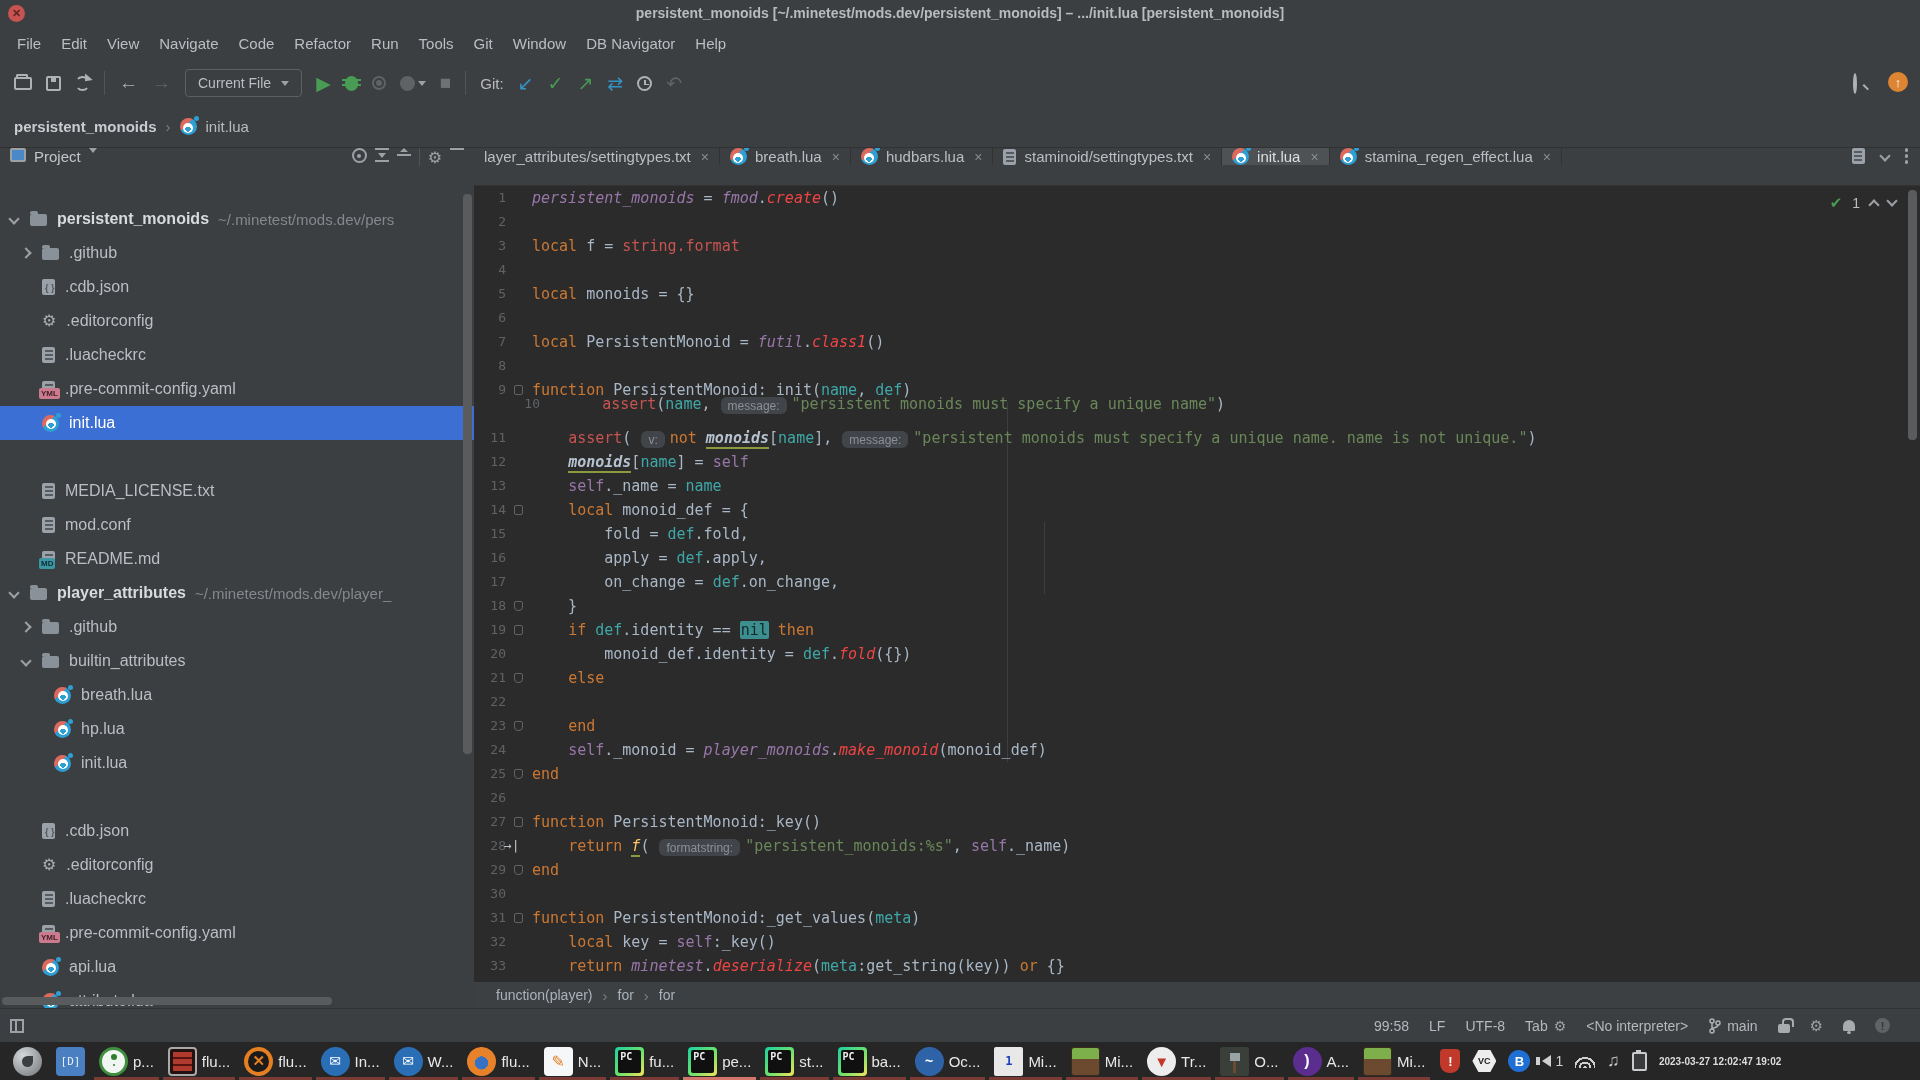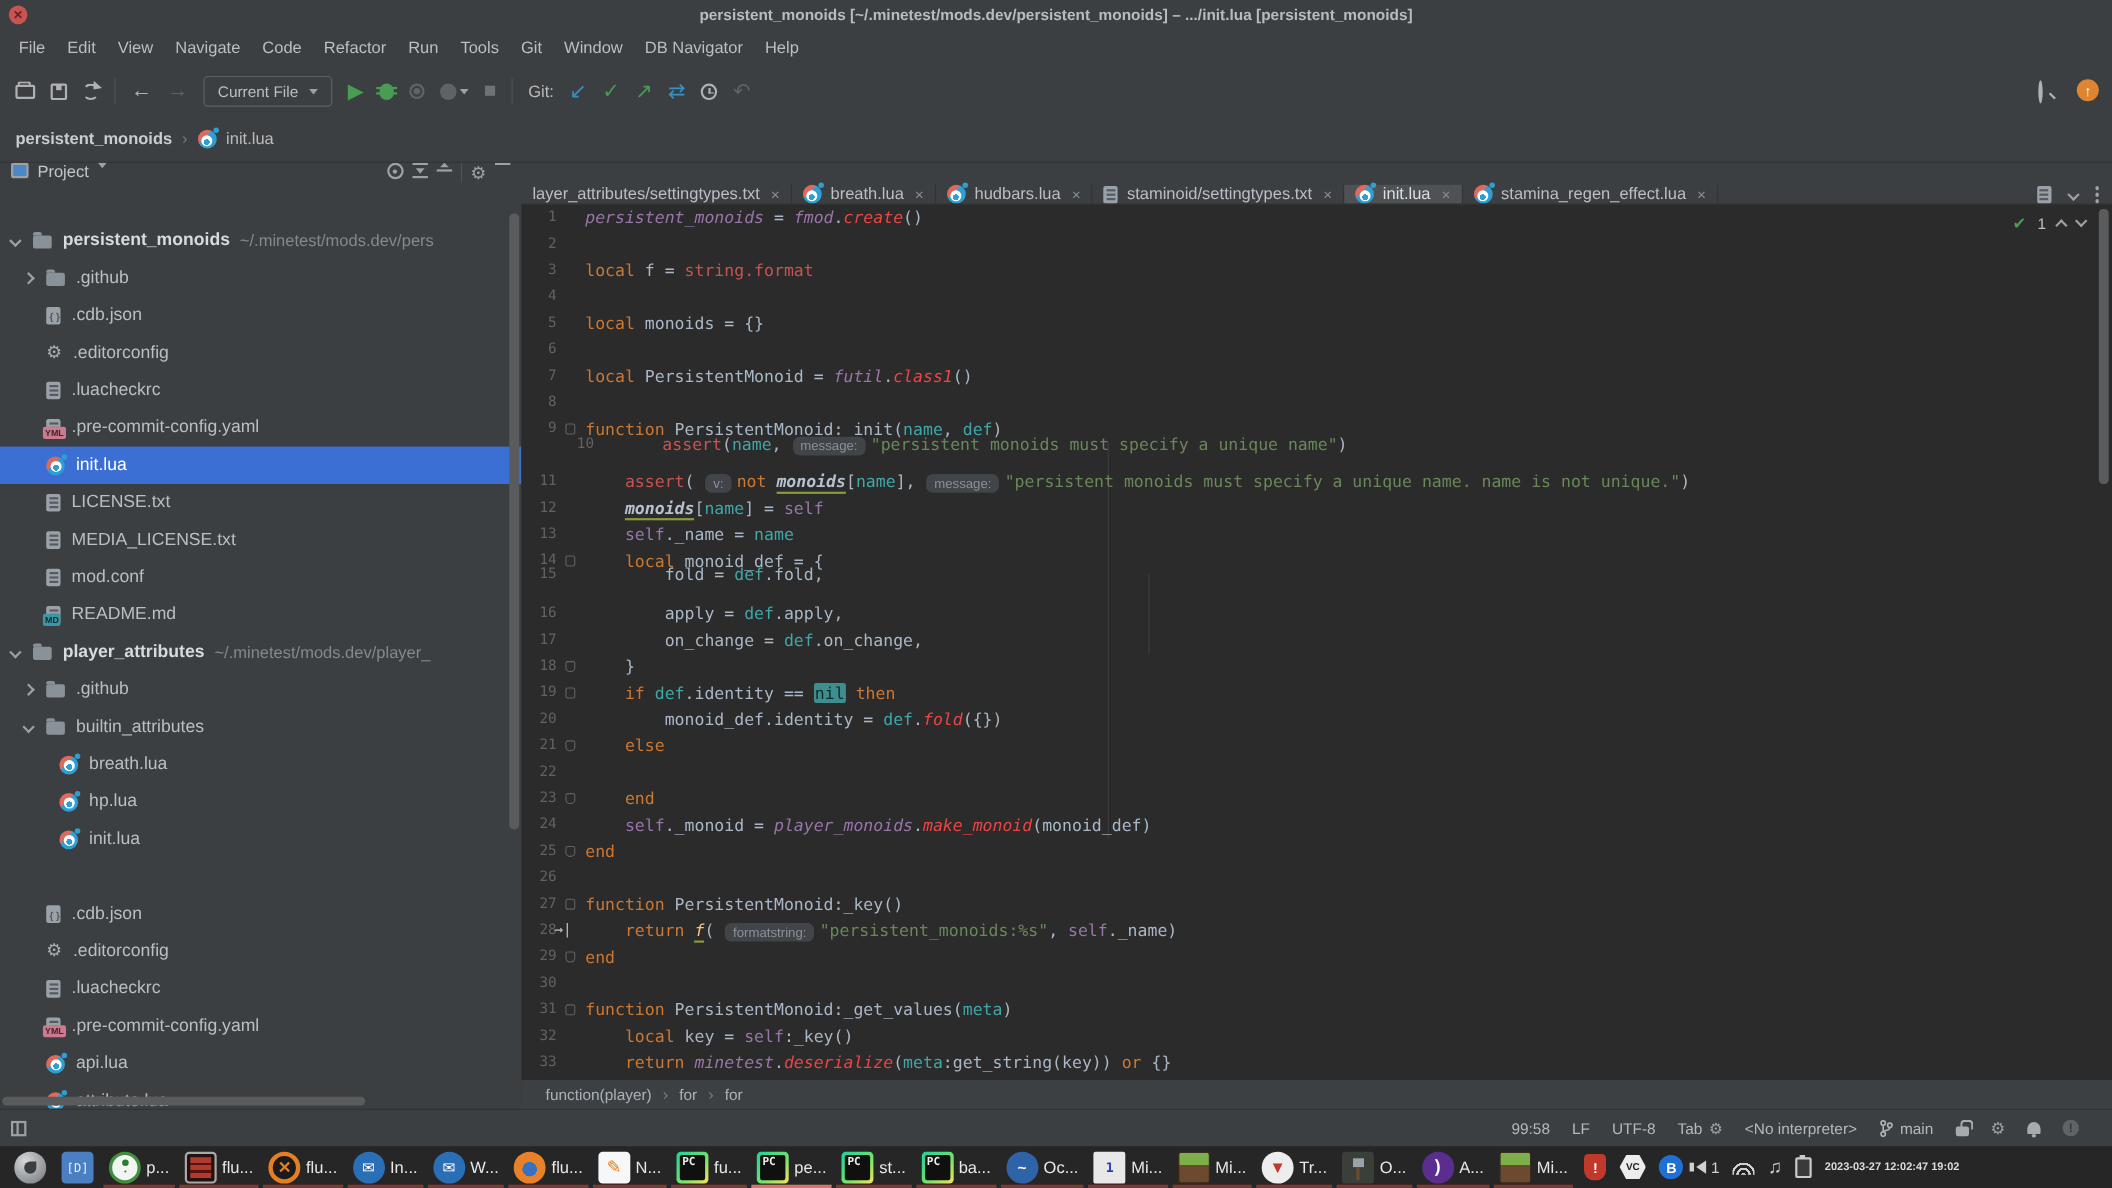--- a/index.html
+++ b/index.html
@@ -111,21 +111,21 @@
   .i-md::after  { content:"MD";  background:#3c96a6; color:#0d2c31; }
   .i-json::before { display:none; }
   .i-json::after { content:"{ }"; position:absolute; left:1px; top:3px; font-size:9px; color:#50555a; font-weight:bold; }
   .i-gear { font-size:16px; color:#a8adb0; line-height:1; }
 
   .vscroll { position:absolute; border-radius:4px; background:#595b5d; }
   .hscroll { position:absolute; border-radius:4px; background:#595b5d; }
 
   
   #tabbar { left:474px; top:148px; width:1446px; height:38px; background:#3c3f41;
-    display:flex; align-items:flex-end; overflow:hidden; border-bottom:1px solid #323232; }
+    display:flex; align-items:flex-start; overflow:hidden; border-bottom:1px solid #323232; }
   .tab { display:flex; align-items:center; gap:8px; padding:0 10px; font-size:15px; color:#bbbec2;
     border-right:1px solid #323232; white-space:nowrap; }
   .tab.active { background:#4e5254; color:#dcdfe2; }
   .tab .close { color:#888d91; font-size:14px; margin-left:2px; }
   #tab-extra { margin-left:auto; display:flex; align-items:center; gap:16px; padding-right:12px; }
   .kebab { display:inline-flex; flex-direction:column; gap:2.5px; }
   .kebab i { width:3.5px; height:3.5px; border-radius:50%; background:#9da1a5; }
 
   
   #editor { left:474px; top:186px; width:1446px; height:796px; background:#2b2b2b; overflow:hidden; }
@@ -341,25 +341,20 @@
       <div class="tree-row" style="top: 178px;">
         <span class="chev hidden" style="margin-left: 22px; margin-right: 12px;"></span>
         <span class="i-file i-badged i-yml" style="margin-right: 10px;"></span>
         <span class="lbl">.pre-commit-config.yaml</span>
       </div>
       <div class="tree-row selected" style="top: 212px;">
         <span class="chev hidden" style="margin-left: 22px; margin-right: 12px;"></span>
         <span class="i-lua" style="margin-right: 10px;"></span>
         <span class="lbl">init.lua</span>
       </div>
-      <div class="tree-row" style="top: 246px;">
-        <span class="chev hidden" style="margin-left: 22px; margin-right: 12px;"></span>
-        <span class="i-file" style="margin-right: 10px;"></span>
-        <span class="lbl">LICENSE.txt</span>
-      </div>
       <div class="tree-row" style="top: 280px;">
         <span class="chev hidden" style="margin-left: 22px; margin-right: 12px;"></span>
         <span class="i-file" style="margin-right: 10px;"></span>
         <span class="lbl">MEDIA_LICENSE.txt</span>
       </div>
       <div class="tree-row" style="top: 314px;">
         <span class="chev hidden" style="margin-left: 22px; margin-right: 12px;"></span>
         <span class="i-file" style="margin-right: 10px;"></span>
         <span class="lbl">mod.conf</span>
       </div>
@@ -488,21 +483,21 @@
       <div class="code-line" style="top: 96px;"><span class="lnum">5</span><span class="lcode"><span class="tk-k">local</span><span class="tk-d"> monoids = {}</span></span></div>
       <div class="code-line" style="top: 120px;"><span class="lnum">6</span><span class="lcode"></span></div>
       <div class="code-line" style="top: 144px;"><span class="lnum">7</span><span class="lcode"><span class="tk-k">local</span><span class="tk-d"> PersistentMonoid = </span><span class="tk-g">futil</span><span class="tk-d">.</span><span class="tk-fn">class1</span><span class="tk-d">()</span></span></div>
       <div class="code-line" style="top: 168px;"><span class="lnum">8</span><span class="lcode"></span></div>
       <div class="code-line" style="top: 192px;"><span class="lnum">9</span><span class="fold-mark"></span><span class="lcode"><span class="tk-k">function</span><span class="tk-d"> PersistentMonoid:_init(</span><span class="tk-p">name</span><span class="tk-d">, </span><span class="tk-p">def</span><span class="tk-d">)</span></span></div>
       <div class="code-line" style="top: 206px; margin-left: 34px;"><span class="lnum">10</span><span class="lcode"><span class="tk-d">    </span><span class="tk-std">assert</span><span class="tk-d">(</span><span class="tk-p">name</span><span class="tk-d">, </span><span class="tk-in">message:</span><span class="tk-s">"persistent monoids must specify a unique name"</span><span class="tk-d">)</span></span></div>
       <div class="code-line" style="top: 240px;"><span class="lnum">11</span><span class="lcode"><span class="tk-d">    </span><span class="tk-std">assert</span><span class="tk-d">( </span><span class="tk-in">v:</span><span class="tk-k">not</span><span class="tk-d"> </span><span class="tk-u">monoids</span><span class="tk-d">[</span><span class="tk-p">name</span><span class="tk-d">], </span><span class="tk-in">message:</span><span class="tk-s">"persistent monoids must specify a unique name. name is not unique."</span><span class="tk-d">)</span></span></div>
       <div class="code-line" style="top: 264px;"><span class="lnum">12</span><span class="lcode"><span class="tk-d">    </span><span class="tk-u">monoids</span><span class="tk-d">[</span><span class="tk-p">name</span><span class="tk-d">] = </span><span class="tk-self">self</span></span></div>
       <div class="code-line" style="top: 288px;"><span class="lnum">13</span><span class="lcode"><span class="tk-d">    </span><span class="tk-self">self</span><span class="tk-d">._name = </span><span class="tk-p">name</span></span></div>
       <div class="code-line" style="top: 312px;"><span class="lnum">14</span><span class="fold-mark"></span><span class="lcode"><span class="tk-d">    </span><span class="tk-k">local</span><span class="tk-d"> monoid_def = {</span></span></div>
-      <div class="code-line" style="top: 324px;"><span class="lnum">15</span><span class="lcode"><span class="tk-d">        fold = </span><span class="tk-p">def</span><span class="tk-d">.fold,</span></span></div>
+      <div class="code-line" style="top: 336px;"><span class="lnum">15</span><span class="lcode"><span class="tk-d">        fold = </span><span class="tk-p">def</span><span class="tk-d">.fold,</span></span></div>
       <div class="code-line" style="top: 360px;"><span class="lnum">16</span><span class="lcode"><span class="tk-d">        apply = </span><span class="tk-p">def</span><span class="tk-d">.apply,</span></span></div>
       <div class="code-line" style="top: 384px;"><span class="lnum">17</span><span class="lcode"><span class="tk-d">        on_change = </span><span class="tk-p">def</span><span class="tk-d">.on_change,</span></span></div>
       <div class="code-line" style="top: 408px;"><span class="lnum">18</span><span class="fold-mark close"></span><span class="lcode"><span class="tk-d">    }</span></span></div>
       <div class="code-line" style="top: 432px;"><span class="lnum">19</span><span class="fold-mark"></span><span class="lcode"><span class="tk-d">    </span><span class="tk-k">if</span><span class="tk-d"> </span><span class="tk-p">def</span><span class="tk-d">.identity == </span><span class="tk-hl">nil</span><span class="tk-d"> </span><span class="tk-k">then</span></span></div>
       <div class="code-line" style="top: 456px;"><span class="lnum">20</span><span class="lcode"><span class="tk-d">        monoid_def.identity = </span><span class="tk-p">def</span><span class="tk-d">.</span><span class="tk-fn">fold</span><span class="tk-d">({})</span></span></div>
       <div class="code-line" style="top: 480px;"><span class="lnum">21</span><span class="fold-mark close"></span><span class="lcode"><span class="tk-d">    </span><span class="tk-k">else</span></span></div>
       <div class="code-line" style="top: 504px;"><span class="lnum">22</span></div>
       <div class="code-line" style="top: 528px;"><span class="lnum">23</span><span class="fold-mark close"></span><span class="lcode"><span class="tk-d">    </span><span class="tk-k">end</span></span></div>
       <div class="code-line" style="top: 552px;"><span class="lnum">24</span><span class="lcode"><span class="tk-d">    </span><span class="tk-self">self</span><span class="tk-d">._monoid = </span><span class="tk-g">player_monoids</span><span class="tk-d">.</span><span class="tk-fn">make_monoid</span><span class="tk-d">(monoid_def)</span></span></div>
       <div class="code-line" style="top: 576px;"><span class="lnum">25</span><span class="fold-mark close"></span><span class="lcode"><span class="tk-k">end</span></span></div>

